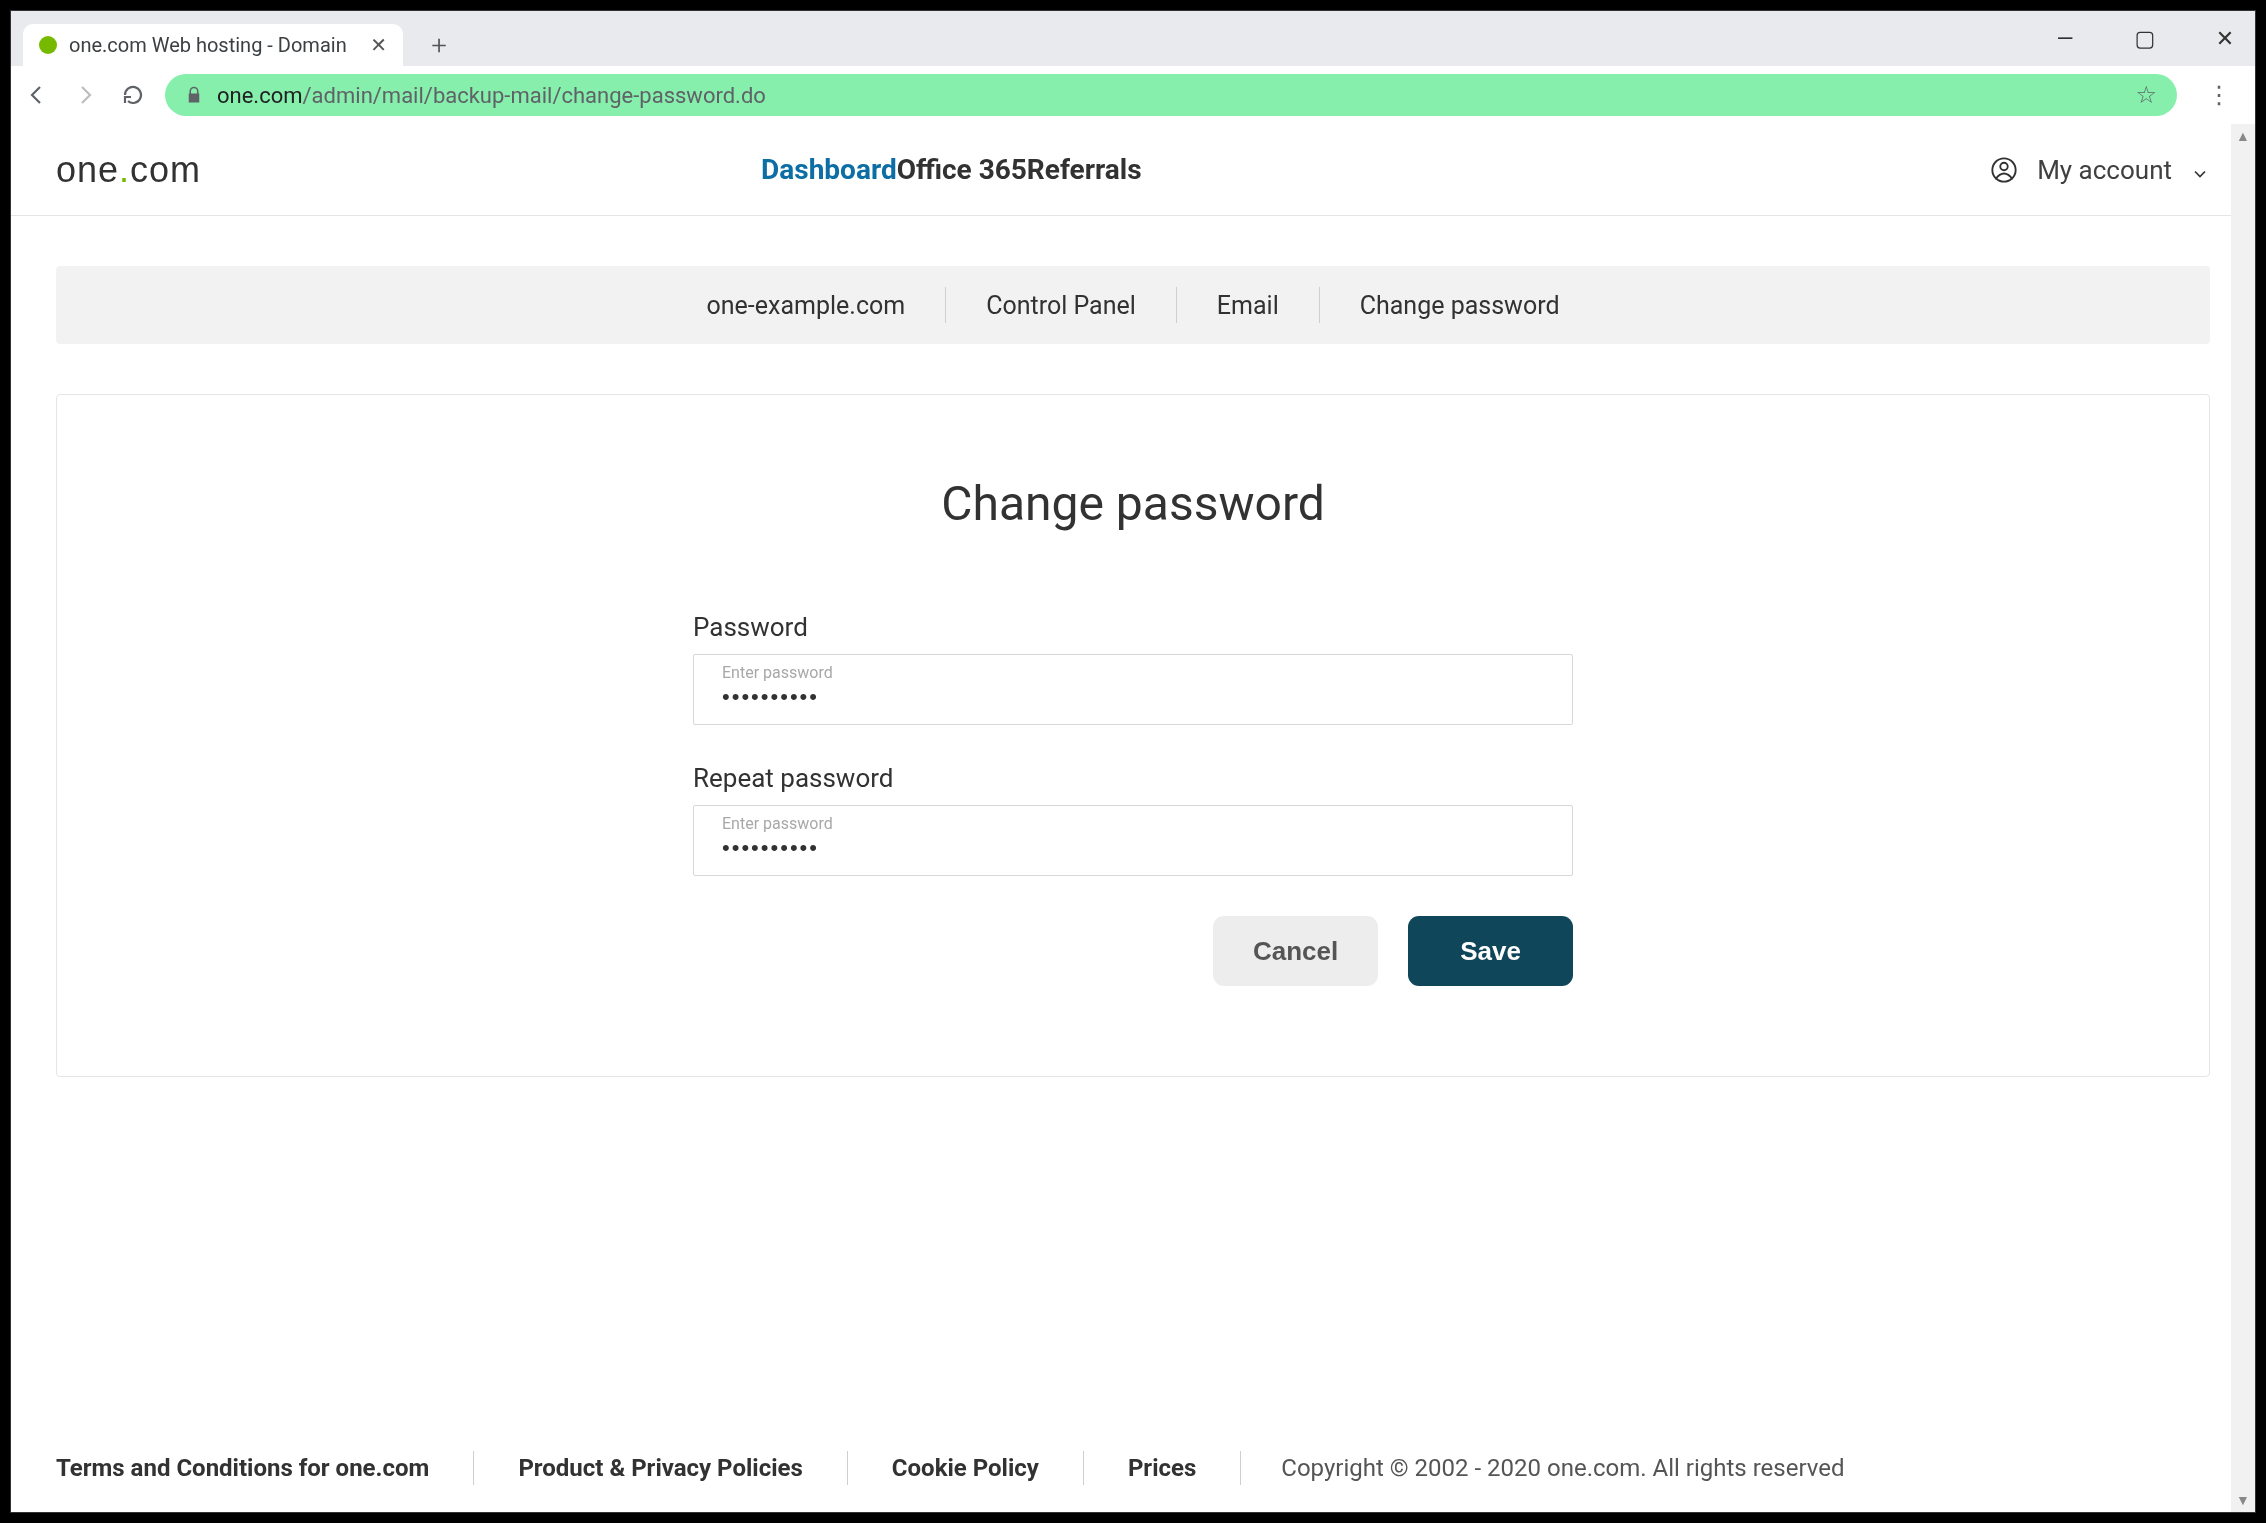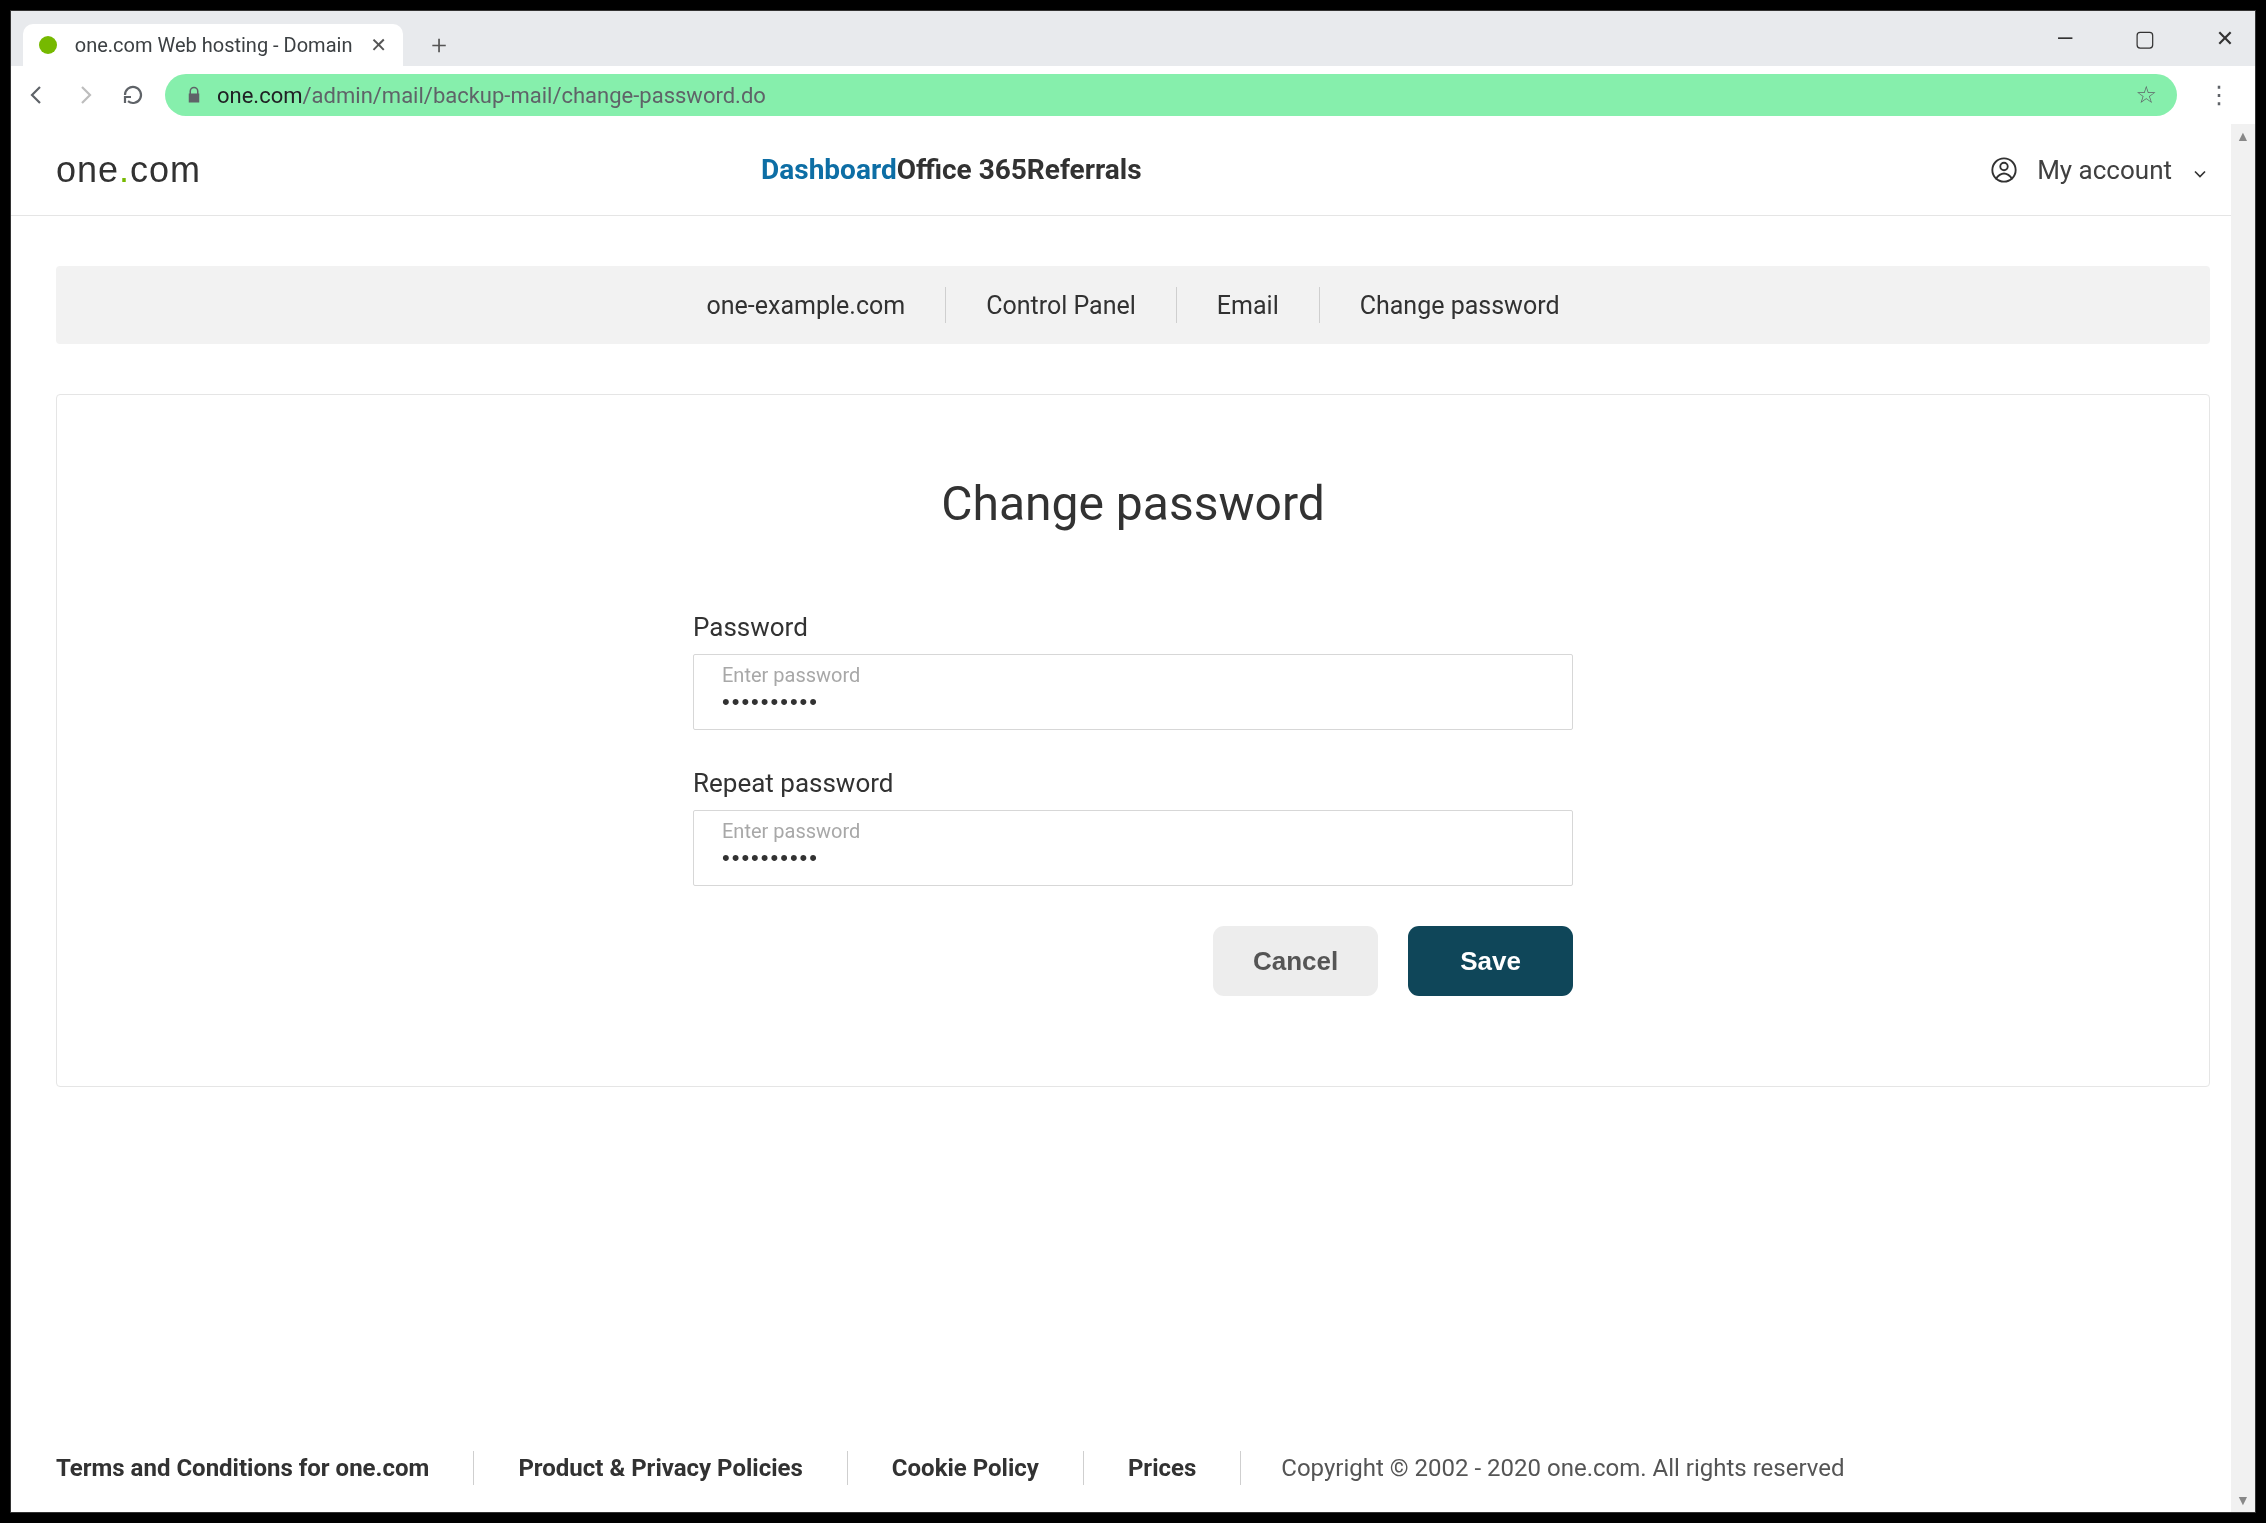--- a/index.html
+++ b/index.html
@@ -37,21 +37,21 @@
     gap: 12px;
     min-width: 380px;
     font-size: 20px;
     color: #3c4043;
   }
   .favicon-dot {
     width: 18px; height: 18px; border-radius: 50%;
     background: #76b900;
     display: inline-block;
   }
-  .tab-title { flex: 1; white-space: nowrap; overflow: hidden; text-overflow: ellipsis; text-align: center; }
+  .tab-title { flex: 1; white-space: nowrap; overflow: hidden; text-overflow: ellipsis; }
   .tab-close { font-size: 20px; color: #555; cursor: pointer; }
   .new-tab-btn {
     width: 36px; height: 36px;
     display: flex; align-items: center; justify-content: center;
     font-size: 26px; color: #555;
     margin-left: 18px; margin-bottom: 4px;
     cursor: pointer;
   }
   .window-controls {
     position: absolute; right: 10px; top: 0;
@@ -191,21 +191,21 @@
     margin-bottom: 12px;
     display: block;
   }
   .input-box {
     border: 1px solid #d7d7d7;
     border-radius: 2px;
     padding: 8px 28px 14px;
     margin-bottom: 38px;
   }
   .input-floating-label {
-    font-size: 20px;
+    font-size: 16px;
     color: #a8a8a8;
     margin-bottom: 2px;
   }
   .input-box input {
     border: none;
     outline: none;
     font-size: 22px;
     letter-spacing: 2px;
     width: 100%;
     color: #323232;

